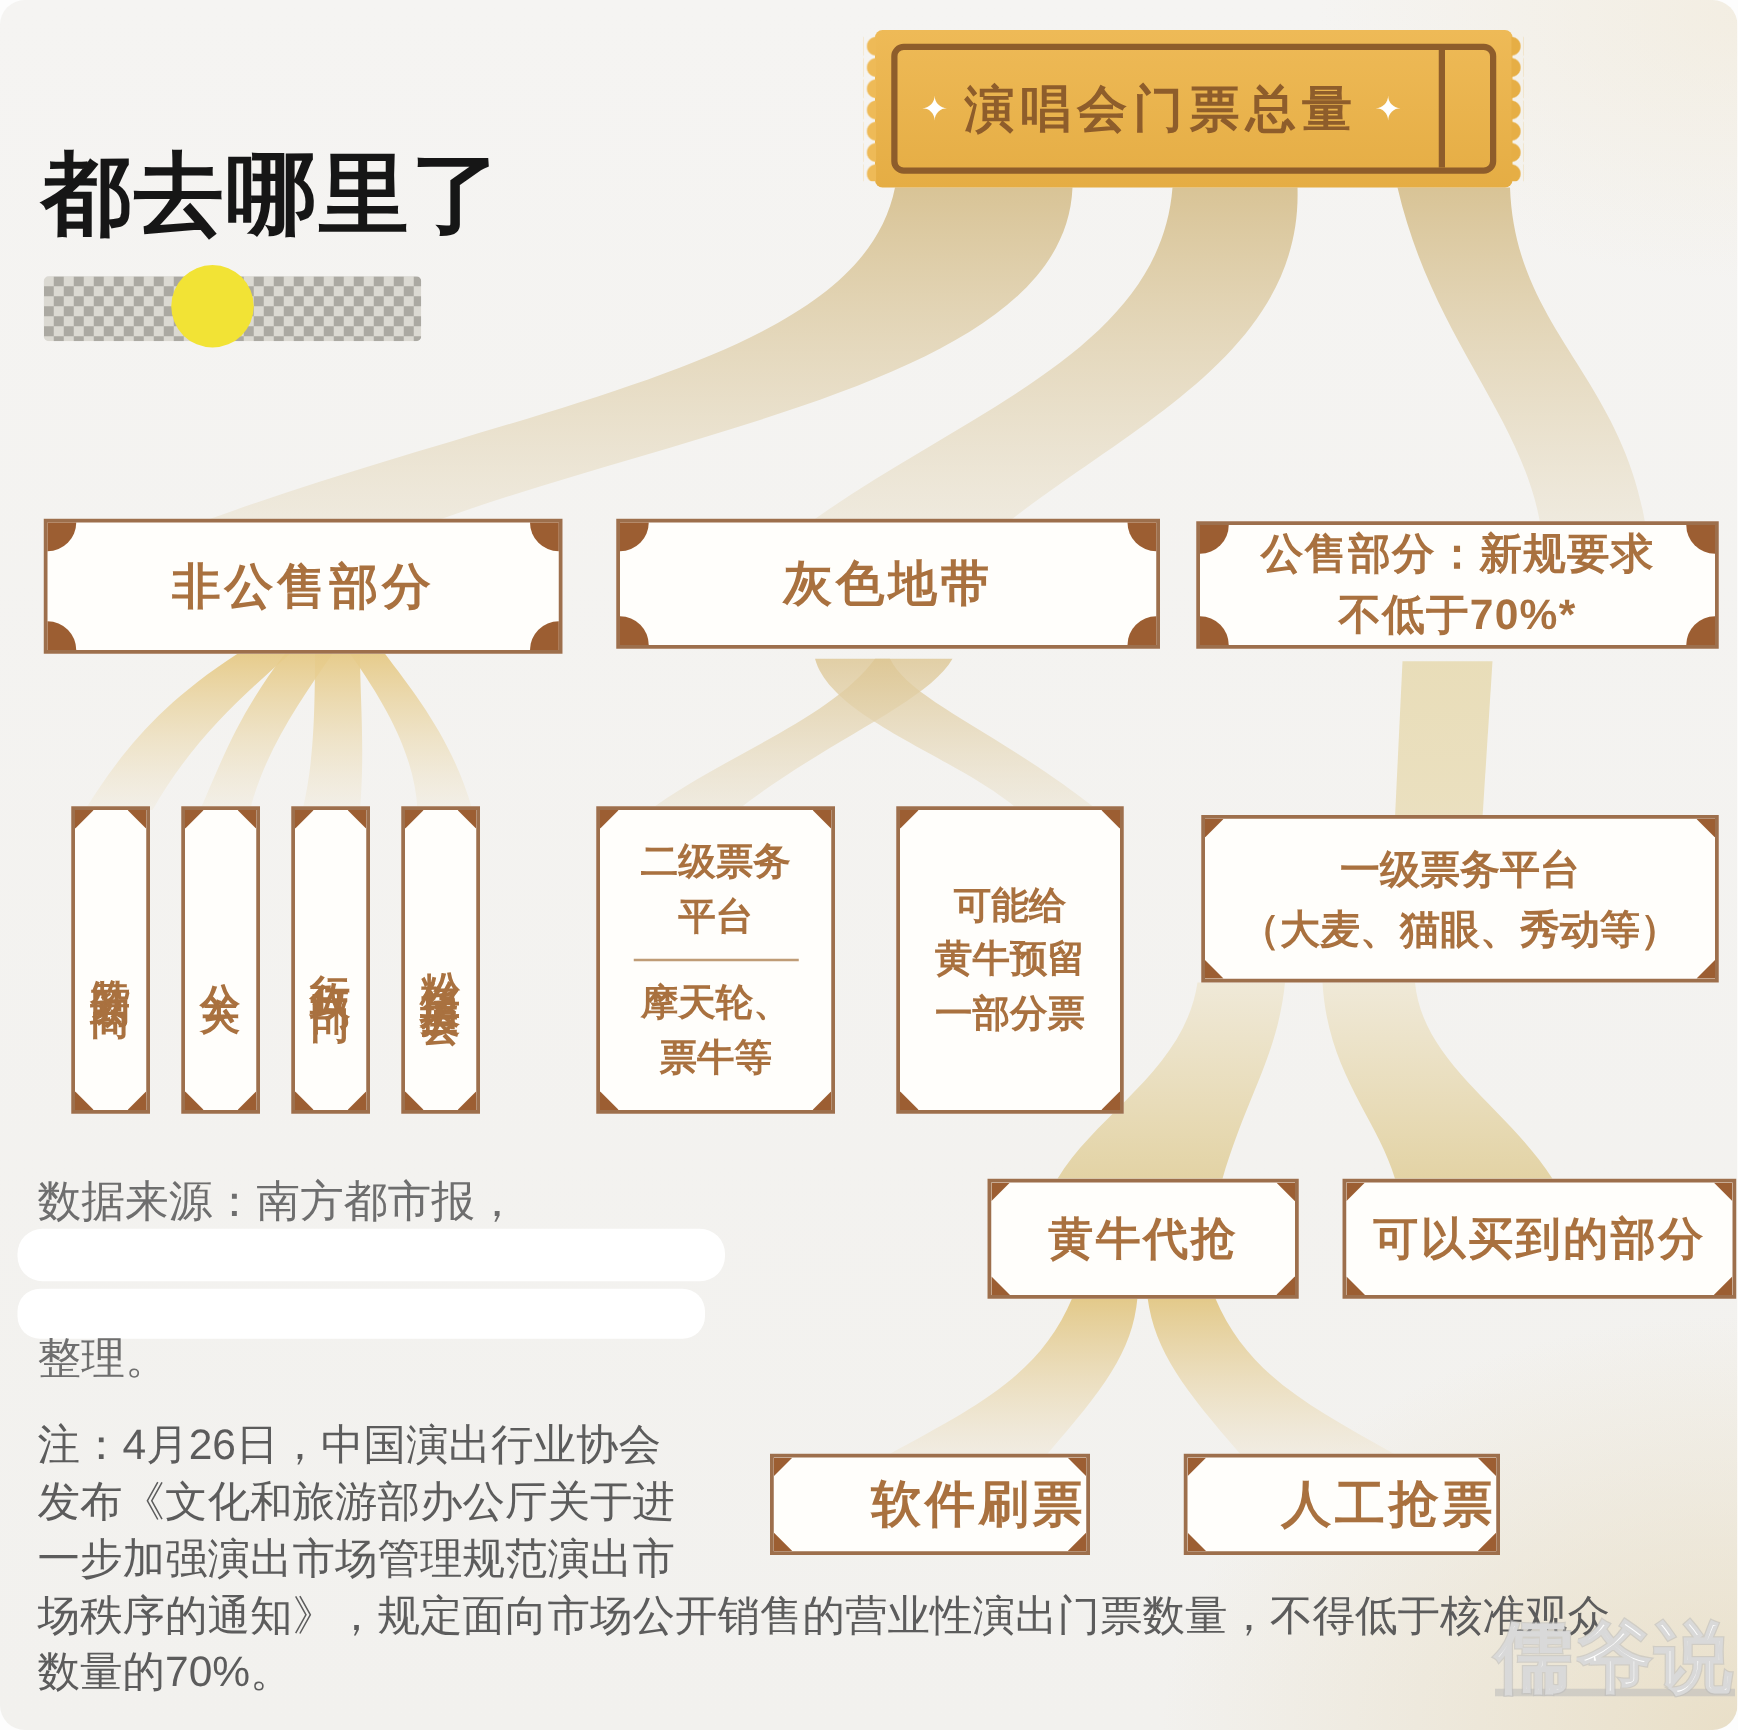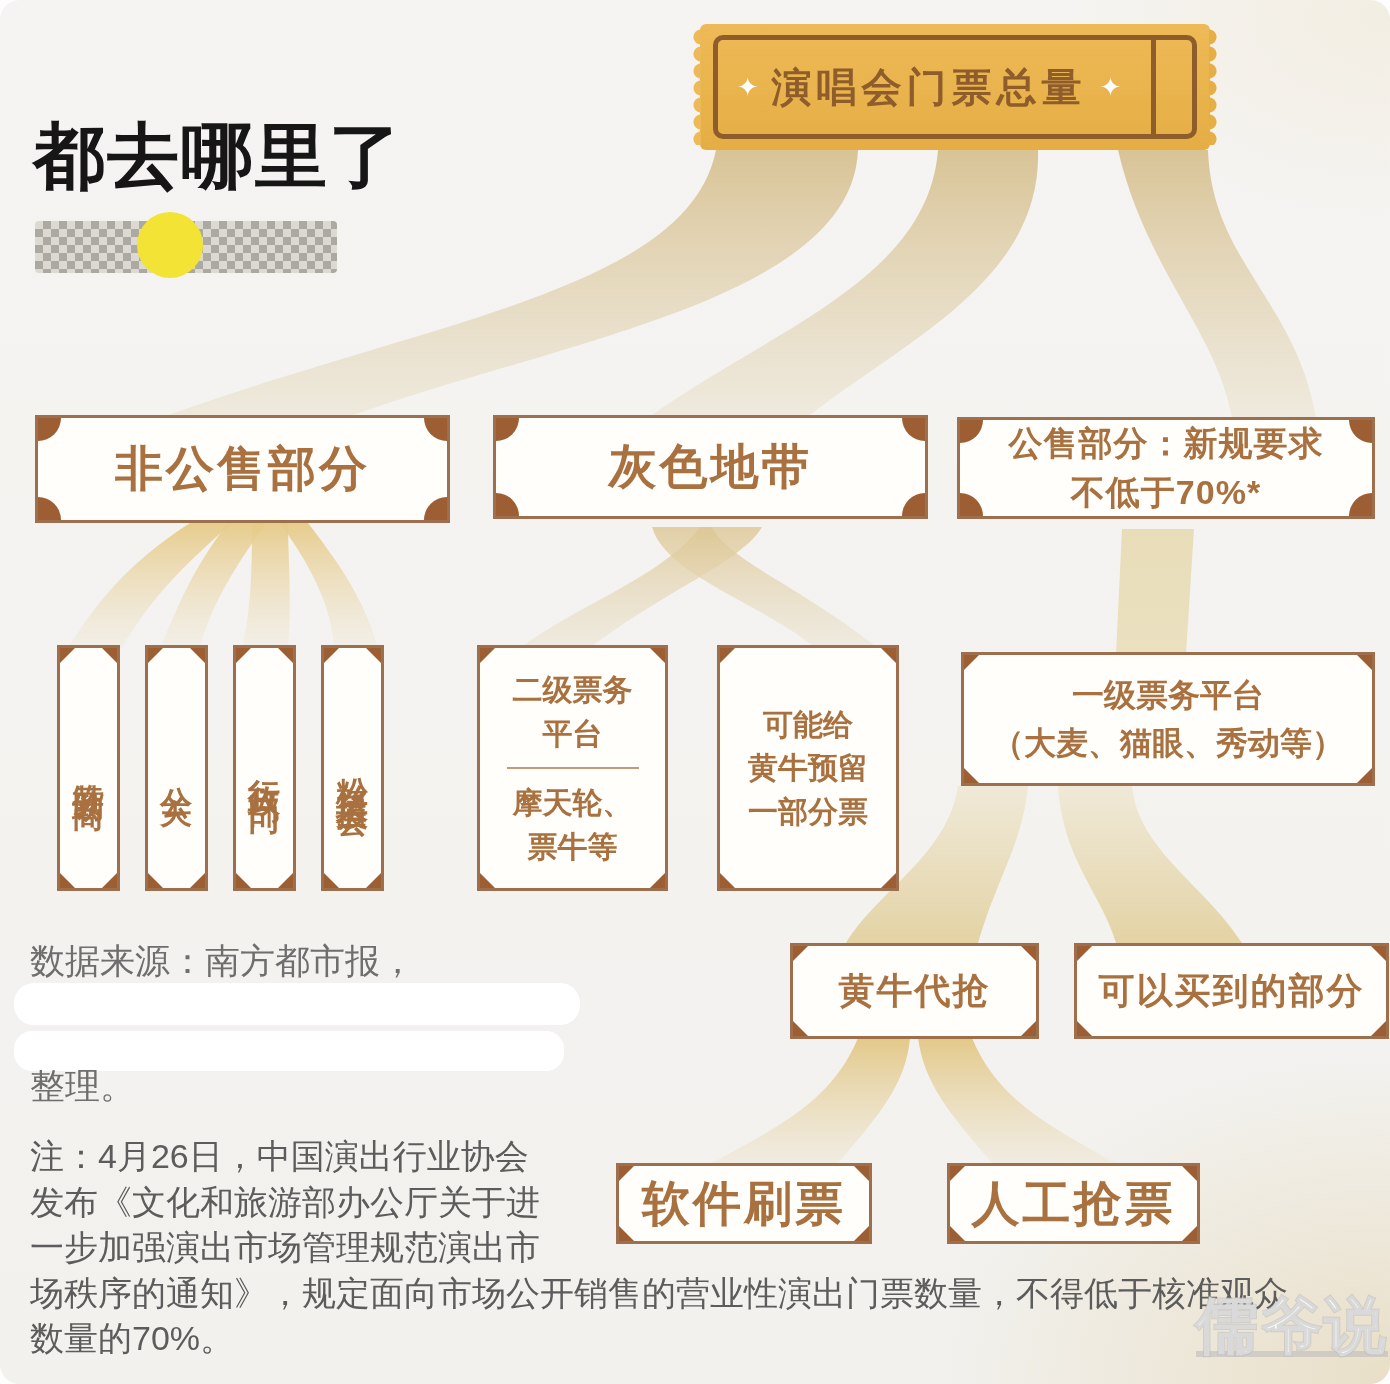--- a/index.html
+++ b/index.html
@@ -41,28 +41,28 @@
   .qc.tl{top:0;left:0;border-radius:0 0 100% 0;}
   .qc.tr{top:0;right:0;border-radius:0 0 0 100%;}
   .qc.bl{bottom:0;left:0;border-radius:0 100% 0 0;}
   .qc.br{bottom:0;right:0;border-radius:100% 0 0 0;}
   
   .tc{position:absolute;width:15px;height:15px;background:#9c5e32;}
   .tc.tl{top:0;left:0;clip-path:polygon(0 0,100% 0,0 100%);}
   .tc.tr{top:0;right:0;clip-path:polygon(0 0,100% 0,100% 100%);}
   .tc.bl{bottom:0;left:0;clip-path:polygon(0 0,0 100%,100% 100%);}
   .tc.br{bottom:0;right:0;clip-path:polygon(100% 0,100% 100%,0 100%);}
-  .hfont{font-size:48px;letter-spacing:3px;justify-content:center;}
+  .hfont{font-size:39px;letter-spacing:3px;justify-content:center;}
   .pubfont{font-size:34px;line-height:1.45;letter-spacing:1px;}
   .vbox .lbl{writing-mode:vertical-rl;text-orientation:upright;font-size:32px;letter-spacing:7px;}
   .midfont{font-size:30px;line-height:1.45;}
   .divider{width:132px;height:2px;background:#bf9c76;margin:12px auto;}
   .primfont{font-size:32px;line-height:1.5;}
   .rowfont{font-size:36px;letter-spacing:2px;}
-  .leaffont{font-size:48px;letter-spacing:3px;}
+  .leaffont{font-size:40px;letter-spacing:3px;align-items:flex-end;}
   
   .source{position:absolute;left:30px;top:938px;z-index:2;font-size:35px;color:#6e6e6e;}
   .redact{position:absolute;background:#ffffff;z-index:2;}
   .r1{left:14px;top:983px;width:566px;height:42px;border-radius:20px;}
   .r2{left:14px;top:1031px;width:550px;height:40px;border-radius:18px;}
   .suffix{position:absolute;left:30px;top:1063px;z-index:2;font-size:35px;color:#6e6e6e;}
   .note{position:absolute;left:30px;top:1134px;width:1352px;z-index:2;
     font-size:34px;line-height:1.34;color:#5c5c5c;white-space:pre-line;}
   .watermark{position:absolute;left:1196px;top:1284px;z-index:3;font-size:62px;font-weight:bold;
     color:#ffffff;-webkit-text-stroke:2px rgba(185,185,185,.55);letter-spacing:2px;text-decoration:underline;}

